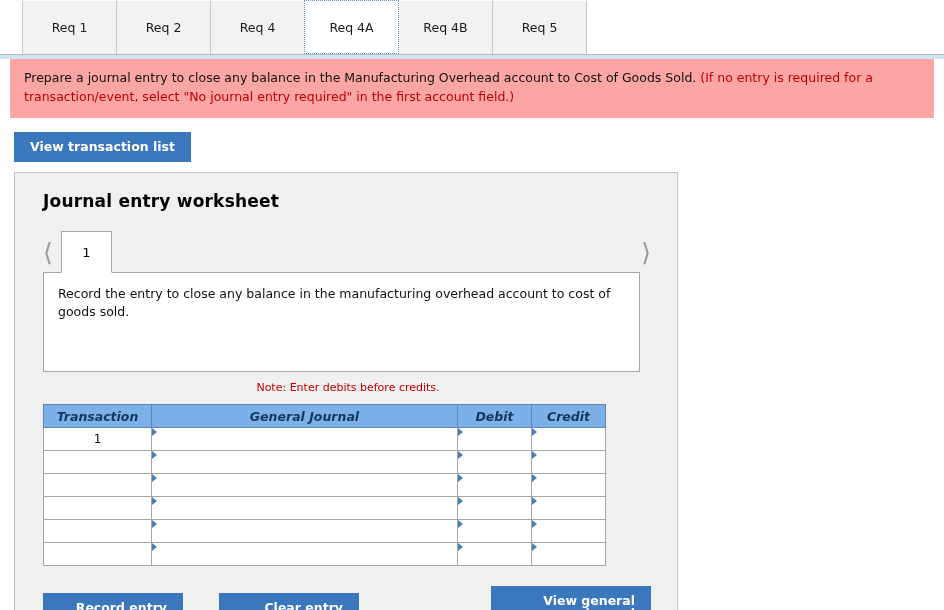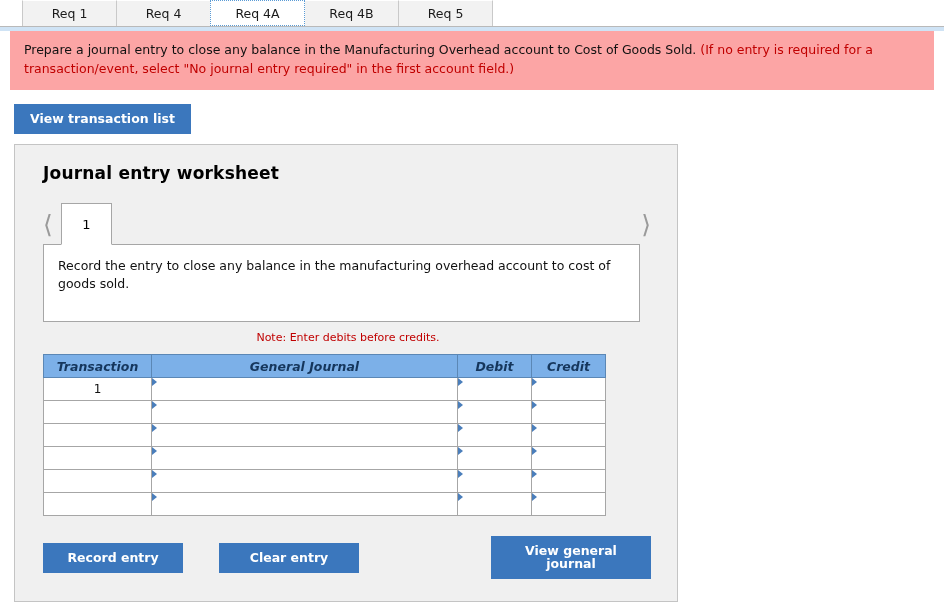--- a/index.html
+++ b/index.html
@@ -12,21 +12,21 @@
     background: #ffffff;
     font-family: "DejaVu Sans", "Liberation Sans", sans-serif;
     font-size: 12px;
     color: #1a1a1a;
     overflow: hidden;
   }
 
   
   .tabbar {
     position: relative;
-    height: 26px;
+    height: 54px;
     background: #ffffff;
     display: flex;
     align-items: stretch;
     padding-left: 22px;
     box-sizing: border-box;
   }
   .tab {
     width: 95px;
     background: #f2f2f2;
     border-left: 1px solid #c9c9c9;
@@ -76,21 +76,21 @@
   .btn {
     display: inline-block;
     background: #3b77bd;
     color: #ffffff;
     border: none;
     font-family: "DejaVu Sans", "Liberation Sans", sans-serif;
     font-size: 12.5px;
     font-weight: bold;
     padding: 9px 16px;
     cursor: pointer;
-    text-align: center;
+    text-align: right;
     line-height: 1;
   }
 
   
   .panel {
     margin: 0 0 0 14px;
     width: 664px;
     background: #f0f0f0;
     border: 1px solid #c4c4c4;
     box-sizing: border-box;
@@ -140,21 +140,21 @@
     z-index: 2;
     cursor: pointer;
   }
 
   
   .descbox {
     background: #ffffff;
     border: 1px solid #a6a6a6;
     box-sizing: border-box;
     width: 597px;
-    height: 78px;
+    height: 100px;
     margin-top: -1px;
     padding: 12px 14px;
     font-size: 12.5px;
     line-height: 1.45;
     color: #111111;
   }
   .note-line {
     color: #c00000;
     font-size: 11px;
     margin: 9px 0 10px 0;
@@ -217,20 +217,21 @@
   .btnrow .btn { min-width: 140px; }
   .btn.record { width: 140px; }
   .btn.clear  { width: 140px; margin-left: 36px; }
   .btn.vgj    { width: 160px; margin-left: auto; }
 </style>
 </head>
 <body>
 
 <div class="tabbar" id="tabbar">
     <div class="tab">Req 1</div>
+    <div class="tab">Req 2</div>
     <div class="tab">Req 4</div>
     <div class="tab active">Req 4A</div>
     <div class="tab">Req 4B</div>
     <div class="tab">Req 5</div>
   </div>
 <div class="tabbar-underline"></div>
 
 <div class="banner">
   <span>Prepare a journal entry to close any balance in the Manufacturing Overhead account to Cost of Goods Sold.</span>
   <span class="note-red">(If no entry is required for a transaction/event, select "No journal entry required" in the first account field.)</span>

